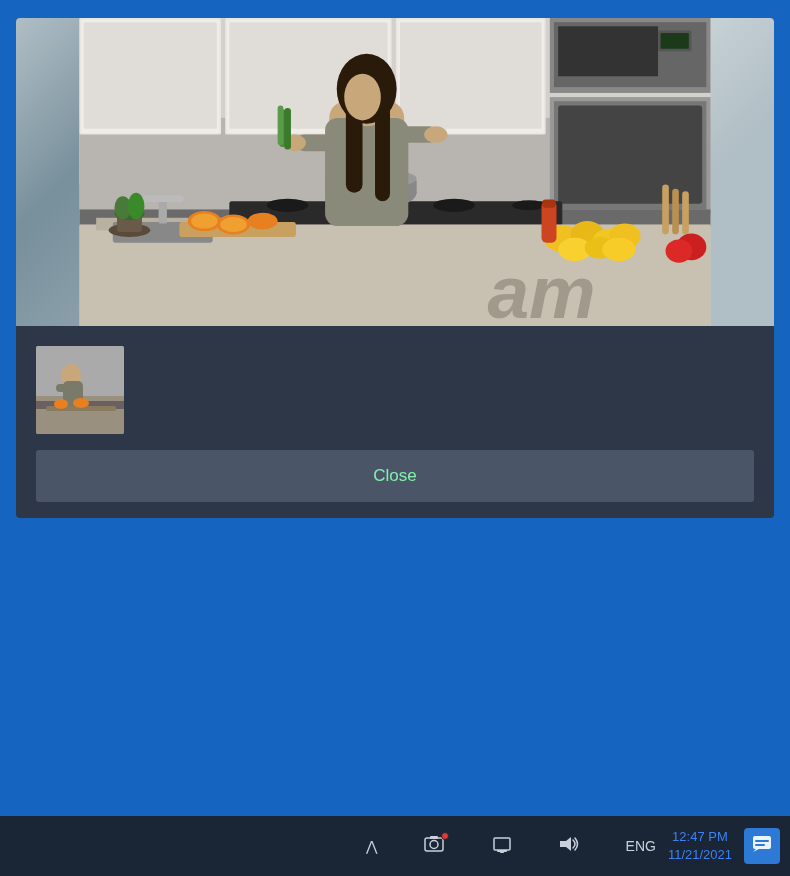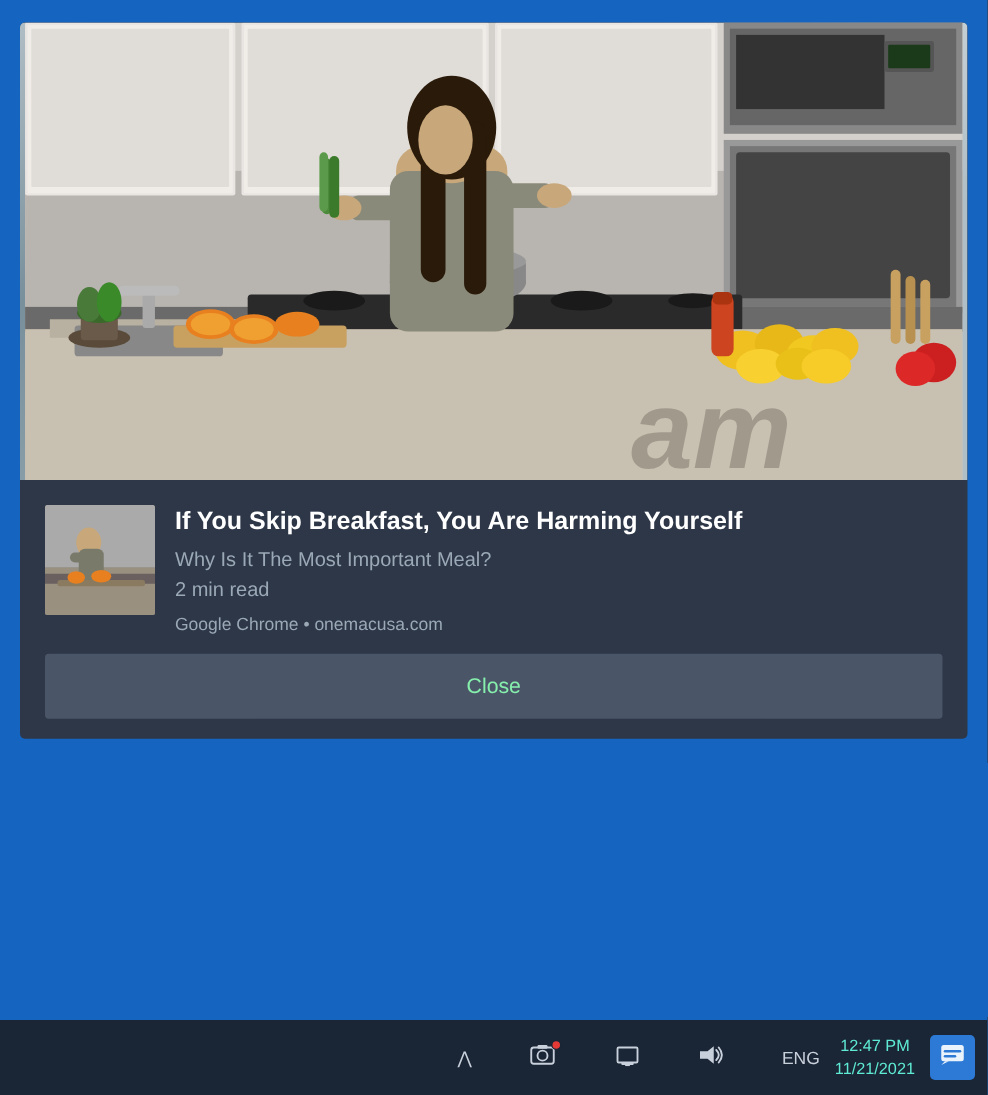--- a/index.html
+++ b/index.html
@@ -32,21 +32,21 @@
       width: 758px;
       background: #2d3748;
       border-radius: 4px;
       overflow: hidden;
       margin-top: 8px;
     }
 
     
     .hero-image {
       width: 100%;
-      height: 366px;
+      height: 308px;
       background: linear-gradient(135deg, #b0bec5 0%, #78909c 20%, #90a4ae 40%, #cfd8dc 60%, #b0bec5 80%);
       position: relative;
       overflow: hidden;
     }
 
     
     .hero-svg {
       width: 100%;
       height: 100%;
     }
@@ -145,21 +145,21 @@
 
     .taskbar-icon {
       color: #c8d0db;
       font-size: 16px;
       cursor: pointer;
       padding-left: 32px;
     }
 
     .taskbar-clock {
       text-align: center;
-      color: #5eead4;
+      color: #3b82f6;
       font-size: 13px;
       line-height: 1.4;
     }
 
     .taskbar-chat {
       width: 36px;
       height: 36px;
       background: #2d7ad6;
       border-radius: 4px;
       display: flex;
@@ -311,26 +311,20 @@
           <rect x="27" y="35" width="20" height="25" fill="#7a7a6a" rx="5"></rect>
           <rect x="20" y="38" width="25" height="8" fill="#7a7a6a" rx="4"></rect>
 
           <rect x="10" y="60" width="70" height="5" fill="#8a7a60" rx="2"></rect>
 
           <ellipse cx="25" cy="58" rx="7" ry="5" fill="#e88020"></ellipse>
           <ellipse cx="45" cy="57" rx="8" ry="5" fill="#e88020"></ellipse>
         </svg>
       </div>
 
-      <div class="article-info">
-        <div class="article-title">If You Skip Breakfast, You Are Harming Yourself</div>
-        <div class="article-subtitle">Why Is It The Most Important Meal?</div>
-        <div class="article-read-time">2 min read</div>
-        <div class="article-source">Google Chrome • onemacusa.com</div>
-      </div>
 
     </div>
 
     <div class="close-button-wrap">
       <button class="close-button">Close</button>
     </div>
 
   </div>
 
   <div class="taskbar">

